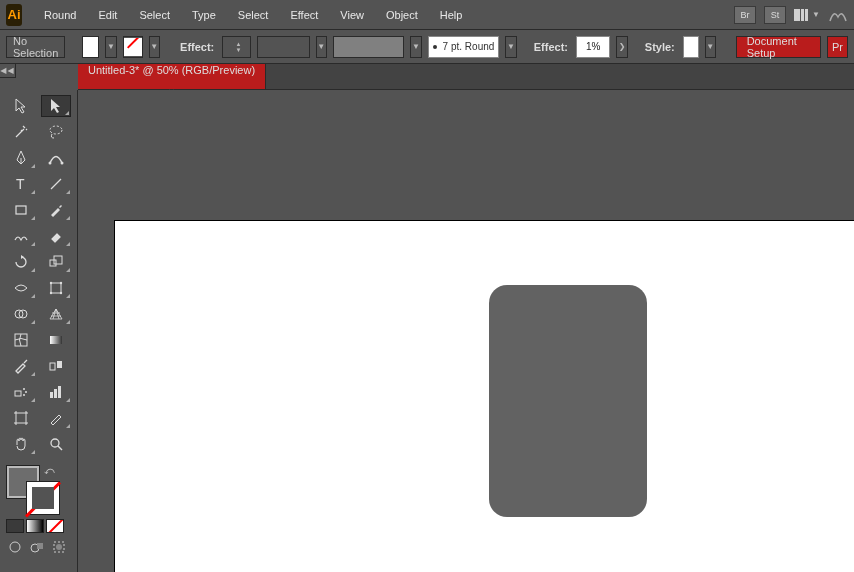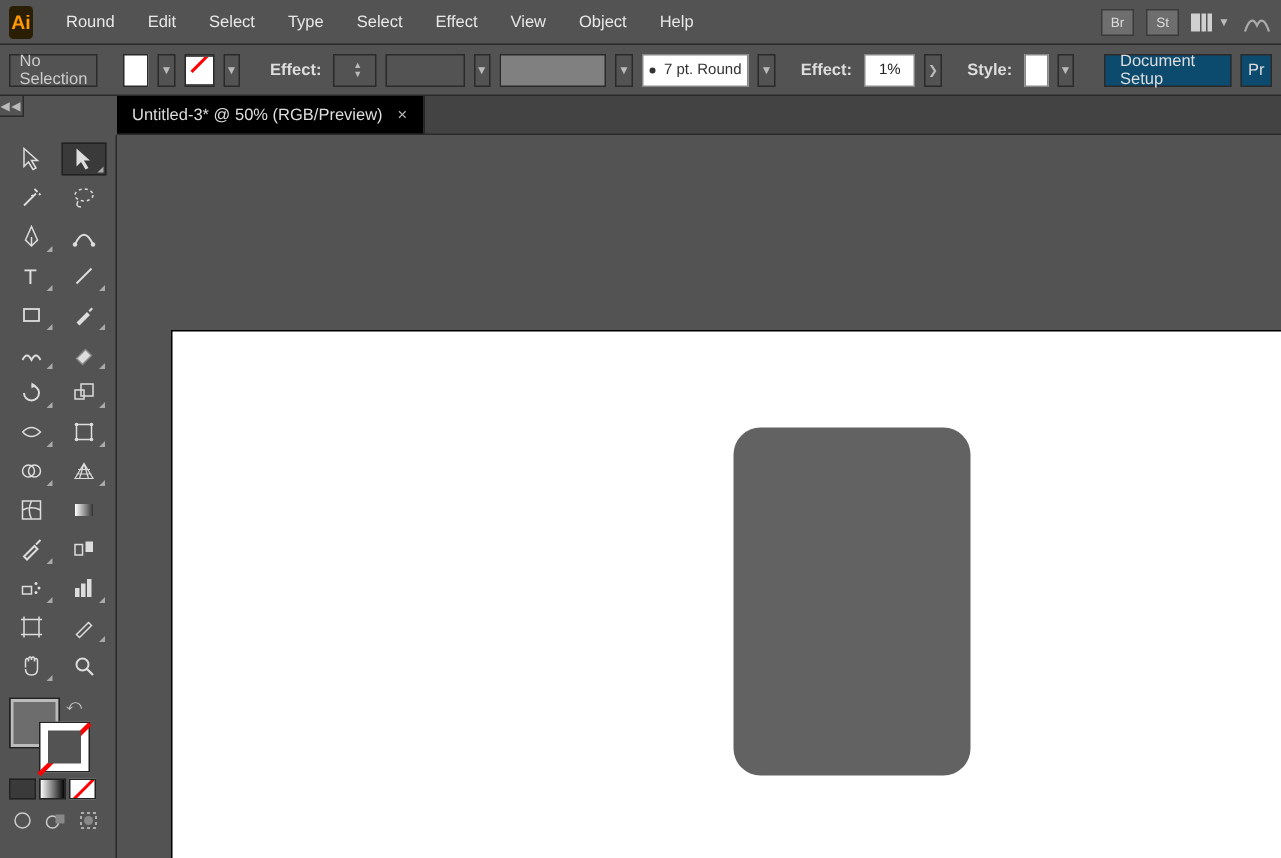--- a/index.html
+++ b/index.html
@@ -31,28 +31,28 @@
 .dd-arrow { width: 14px; display: flex; align-items: center; justify-content: center; color: #bbb; font-size: 8px; border:1px solid #2a2a2a; height:22px; background:#535353;}
 .label { color: #ddd; font-size: 11px; padding: 0 2px; font-weight: bold; }
 .stroke-weight { width: 36px; border:1px solid #2a2a2a; height:22px; display:flex; align-items:center; justify-content:center; }
 .stroke-weight .updn { display:flex; flex-direction:column; font-size:6px; line-height:6px; color:#bbb; margin-left:4px;}
 .varwidth { width: 68px; border:1px solid #2a2a2a; height:22px; }
 .brush-prev { width: 92px; height:22px; background:#808080; border:1px solid #2a2a2a; }
 .roundpt { width: 90px; height:22px; background:#fff; border:1px solid #888; display:flex; align-items:center; padding:0 4px; color:#333; font-size:10px; }
 .roundpt .dot { width:4px; height:4px; background:#333; border-radius:50%; margin-right:6px; }
 .opacity-field { width:44px; height:22px; background:#fff; border:1px solid #888; color:#222; display:flex; align-items:center; justify-content:center; font-size:10px; }
 .style-sw { width:20px; height:22px; background:#fff; border:1px solid #888; }
-.docsetup { height:22px; background:#0c4a6e; border:1px solid #2a2a2a; padding:0 10px; color:#ddd; display:flex; align-items:center; font-size:11px; }
+.docsetup { height:22px; background:#b91c1c; border:1px solid #2a2a2a; padding:0 10px; color:#ddd; display:flex; align-items:center; font-size:11px; }
 
 
 .collapse-strip { position:absolute; left:0; top:64px; width:16px; height:14px; background:#535353; border-bottom:1px solid #2a2a2a; border-right:1px solid #2a2a2a; display:flex; align-items:center; justify-content:center; color:#bbb; font-size:8px; letter-spacing:1px; }
 
 
 .tabbar { position:absolute; left:78px; top:64px; right:0; height:26px; background:#434343; border-bottom:1px solid #2a2a2a; display:flex; align-items:stretch; }
-.tab { background:#000000; border-right:1px solid #2a2a2a; display:flex; align-items:center; padding:0 10px; color:#ddd; font-size:11px; gap:10px; }
+.tab { background:#b91c1c; border-right:1px solid #2a2a2a; display:flex; align-items:center; padding:0 10px; color:#ddd; font-size:11px; gap:10px;flex-direction:column; }
 .tab .close { font-size:11px; color:#bbb; }
 
 
 .toolbar { position:absolute; left:0; top:90px; width:78px; bottom:0; background:#535353; border-right:1px solid #2a2a2a; display:flex; flex-direction:column; padding:5px 6px; }
 .tool-row { display:flex; gap:6px; margin-bottom:4px; }
 .tool { width:30px; height:22px; display:flex; align-items:center; justify-content:center; position:relative; color:#d8d8d8; }
 .tool.selected { background:#3a3a3a; border:1px solid #222; }
 .tool .tri { position:absolute; right:1px; bottom:1px; width:0; height:0; border-left:4px solid transparent; border-bottom:4px solid #aaa; }
 .tool svg { display:block; }
 

